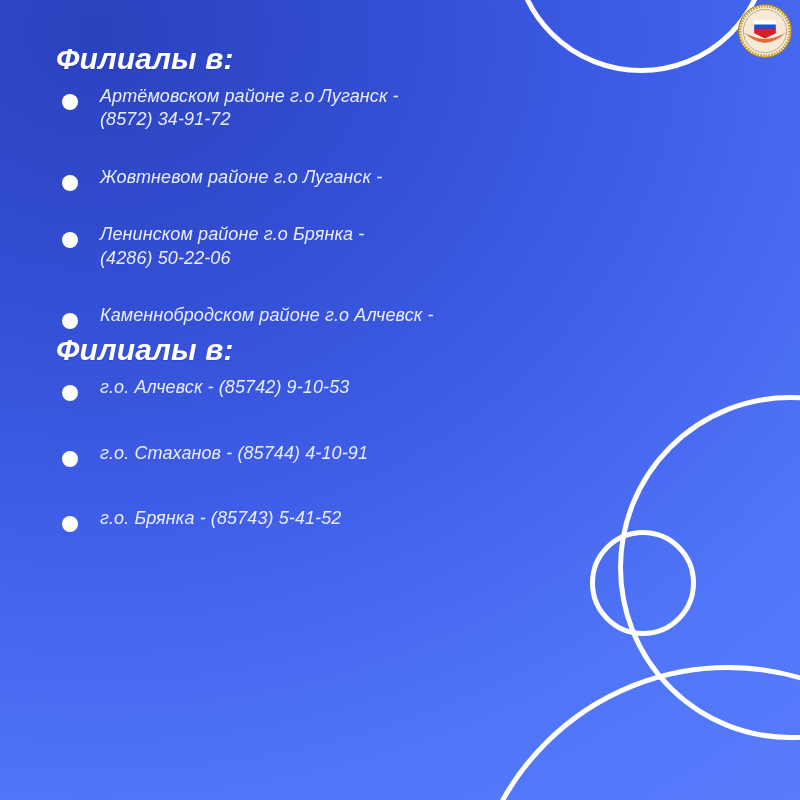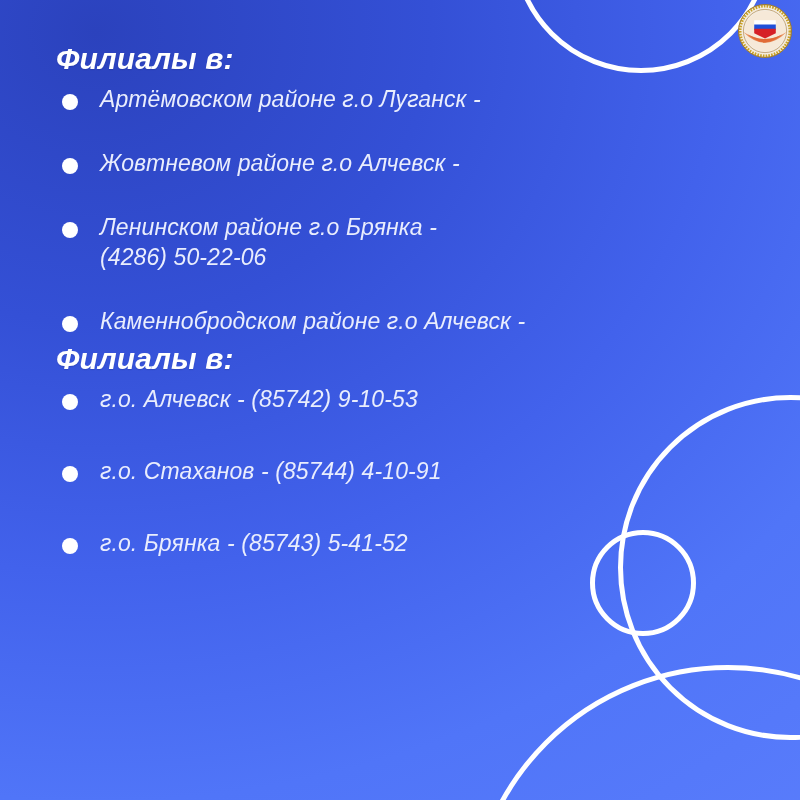--- a/index.html
+++ b/index.html
@@ -65,21 +65,21 @@
 
   ul.branch-list {
     list-style: none;
     margin: 0;
     padding: 0;
   }
   ul.branch-list li {
     position: relative;
     padding-left: 44px;
     color: #e9edfd;
-    font-size: 23px;
+    font-size: 18px;
     line-height: 1.30;
     font-weight: 400;
     letter-spacing: 0.1px;
   }
   ul.branch-list li .bullet {
     position: absolute;
     left: 6px;
     top: 9px;
     width: 16px;
     height: 16px;
@@ -124,24 +124,25 @@
   </div>
 
   <div class="content">
 
     <h2 class="section-heading">Филиалы в:</h2>
 
     <ul class="branch-list group-lugansk">
       <li>
         <span class="bullet"></span>
         <span class="l1">Артёмовском районе г.о Луганск -</span>
+        <span class="l2">(8572) 34-91-72</span>
       </li>
       <li>
         <span class="bullet"></span>
-        <span class="l1">Жовтневом районе г.о Алчевск -</span>
+        <span class="l1">Жовтневом районе г.о Луганск -</span>
       </li>
       <li>
         <span class="bullet"></span>
         <span class="l1">Ленинском районе г.о Брянка -</span>
         <span class="l2">(4286) 50-22-06</span>
       </li>
       <li>
         <span class="bullet"></span>
         <span class="l1">Каменнобродском районе г.о Алчевск -</span>
       </li>

